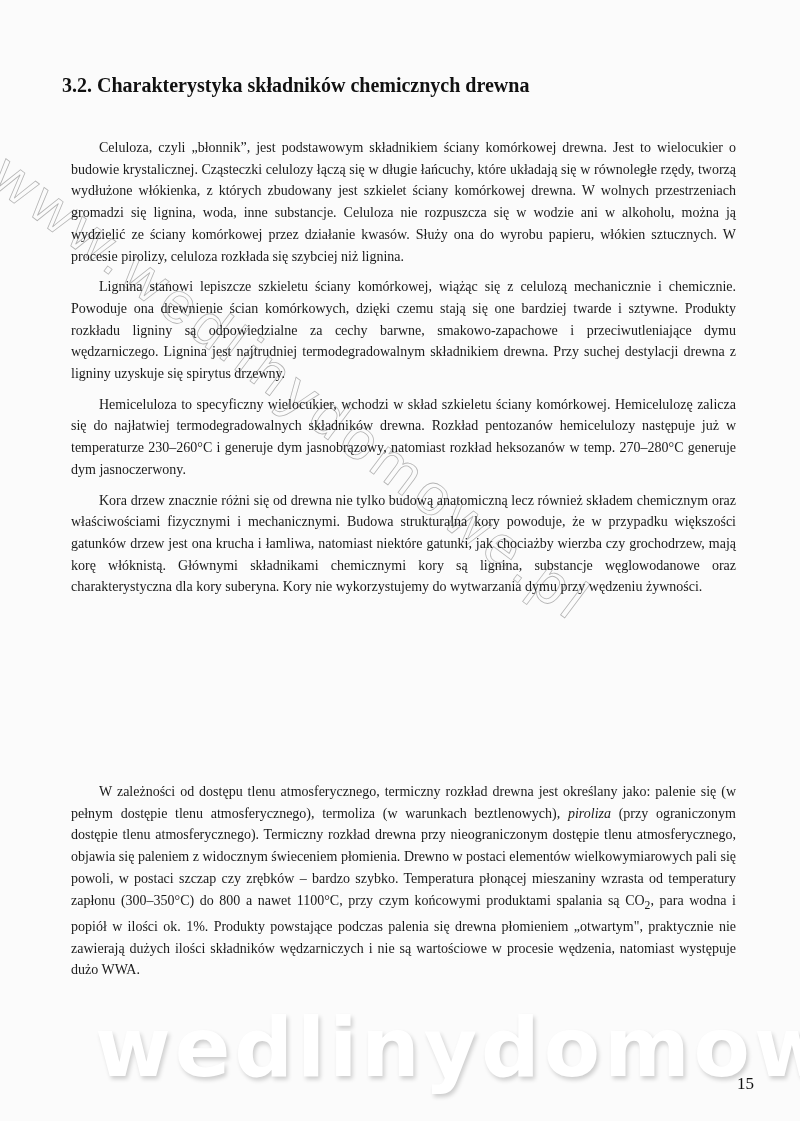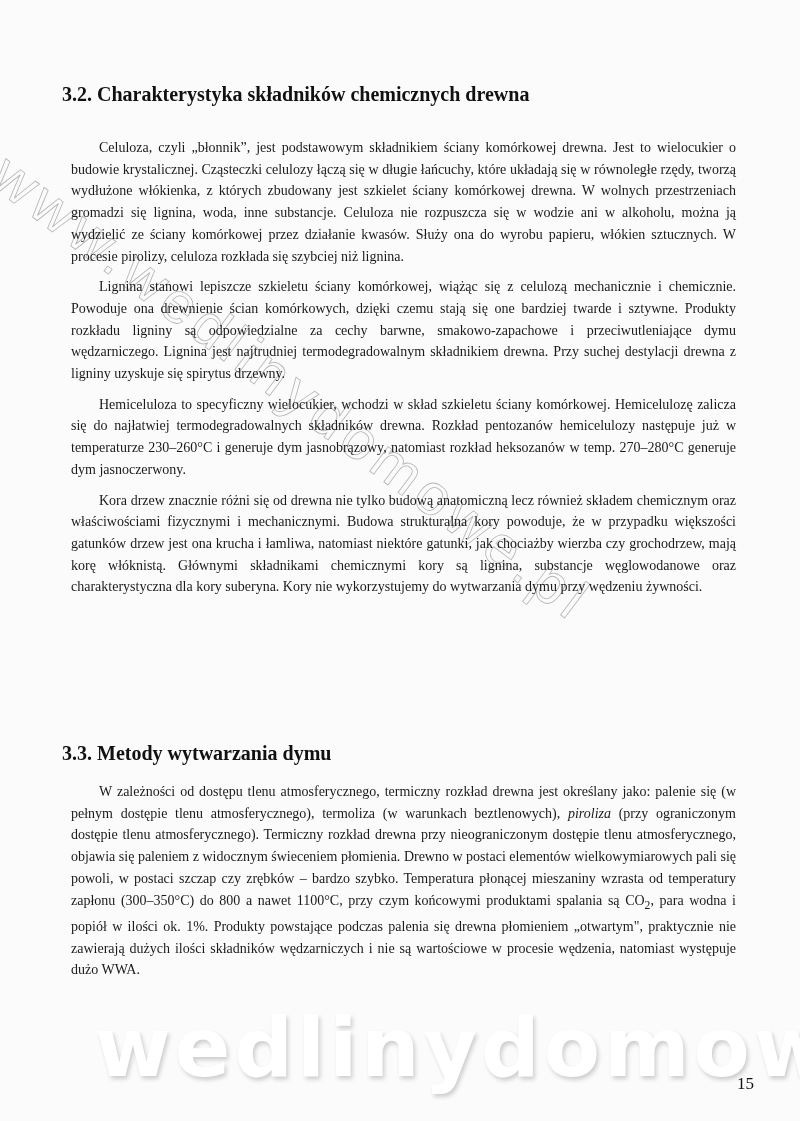--- a/index.html
+++ b/index.html
@@ -8,21 +8,21 @@
       background: #fbfbfb;
       font-family: "Liberation Serif", serif;
       color: #1a1a1a;
     }
     .page { position: absolute; left: 0; top: 0; width: 800px; height: 1121px; }
     .heading {
       position: absolute; left: 62px;
       font-family: "Liberation Serif", serif;
       font-weight: bold; font-size: 20px; margin: 0; color: #111;
     }
-    #h1 { top: 83px; }
+    #h1 { top: 74px; }
     #h2 { top: 742px; }
     .body-block { position: absolute; left: 62px; width: 683px; }
     #block1 { top: 128px; }
     #block2 { top: 772px; }
     .para {
       margin: 9px; font-size: 14px; line-height: 21.7px;
       text-align: justify; text-indent: 28px;
       hyphens: manual;
     }
     .para em { font-style: italic; }
@@ -55,21 +55,20 @@
 
   <h2 id="h1" class="heading">3.2. Charakterystyka składników chemicznych drewna</h2>
 
   <div id="block1" class="body-block">
     <p class="para">Celuloza, czyli „błonnik”, jest podstawowym składnikiem ściany komórkowej drewna. Jest to wielocukier o budowie krystalicznej. Cząsteczki celulozy łączą się w długie łańcuchy, które układają się w równoległe rzędy, tworzą wydłużone włókienka, z których zbudowany jest szkielet ściany komórkowej drewna. W wolnych przestrzeniach gromadzi się lignina, woda, inne substancje. Celuloza nie rozpuszcza się w wodzie ani w alkoholu, można ją wydzielić ze ściany komórkowej przez działanie kwasów. Służy ona do wyrobu papieru, włókien sztucznych. W procesie pirolizy, celuloza rozkłada się szybciej niż lignina.</p>
     <p class="para">Lignina stanowi lepiszcze szkieletu ściany komórkowej, wiążąc się z celulozą mechanicznie i chemicznie. Powoduje ona drewnienie ścian komórkowych, dzięki czemu stają się one bardziej twarde i sztywne. Produkty rozkładu ligniny są odpowiedzialne za cechy barwne, smakowo-zapachowe i przeciwutleniające dymu wędzarniczego. Lignina jest najtrudniej termodegradowalnym składnikiem drewna. Przy suchej destylacji drewna z ligniny uzyskuje się spirytus drzewny.</p>
     <p class="para">Hemiceluloza to specyficzny wielocukier, wchodzi w skład szkieletu ściany komórkowej. Hemicelulozę zalicza się do najłatwiej termodegradowalnych składników drewna. Rozkład pentozanów hemicelulozy następuje już w temperaturze 230–260°C i generuje dym jasnobrązowy, natomiast rozkład heksozanów w temp. 270–280°C generuje dym jasnoczerwony.</p>
     <p class="para">Kora drzew znacznie różni się od drewna nie tylko budową anatomiczną lecz również składem chemicznym oraz właściwościami fizycznymi i mechanicznymi. Budowa strukturalna kory powoduje, że w przypadku większości gatunków drzew jest ona krucha i łamliwa, natomiast niektóre gatunki, jak chociażby wierzba czy grochodrzew, mają korę włóknistą. Głównymi składnikami chemicznymi kory są lignina, substancje węglowodanowe oraz charakterystyczna dla kory suberyna. Kory nie wykorzystujemy do wytwarzania dymu przy wędzeniu żywności.</p>
   </div>
 
-  <h2 id="h2" class="heading">3.3. Metody wytwarzania dymu</h2>
 
   <div id="block2" class="body-block">
     <p class="para"><span>W zależności od dostępu tlenu atmosferycznego, termiczny rozkład drewna jest określany jako: palenie się (w pełnym dostępie tlenu atmosferycznego), termoliza (w warunkach beztlenowych), </span><em>piroliza</em><span> (przy ograniczonym dostępie tlenu atmosferycznego). Termiczny rozkład drewna przy nieograniczonym dostępie tlenu atmosferycznego, objawia się paleniem z widocznym świeceniem płomienia. Drewno w postaci elementów wielkowymiarowych pali się powoli, w postaci szczap czy zrębków – bardzo szybko. Temperatura płonącej mieszaniny wzrasta od temperatury zapłonu (300–350°C) do 800 a nawet 1100°C, przy czym końcowymi produktami spalania są CO</span><sub>2</sub><span>, para wodna i popiół w ilości ok. 1%. Produkty powstające podczas palenia się drewna płomieniem „otwartym", praktycznie nie zawierają dużych ilości składników wędzarniczych i nie są wartościowe w procesie wędzenia, natomiast występuje dużo WWA.</span></p>
   </div>
 
   <div class="wm-bottom">wedlinydomowe.pl</div>
 
   <div class="page-number">15</div>
 </div>
 

